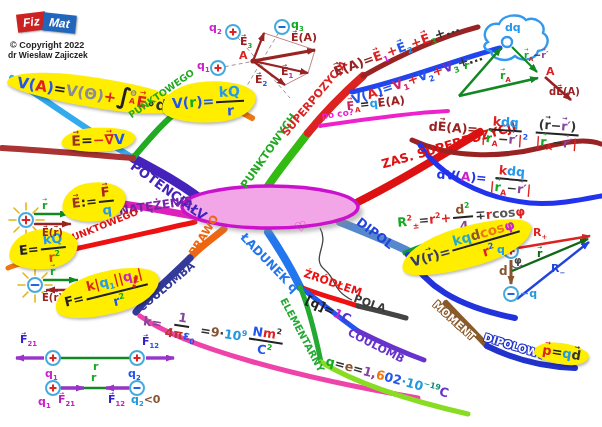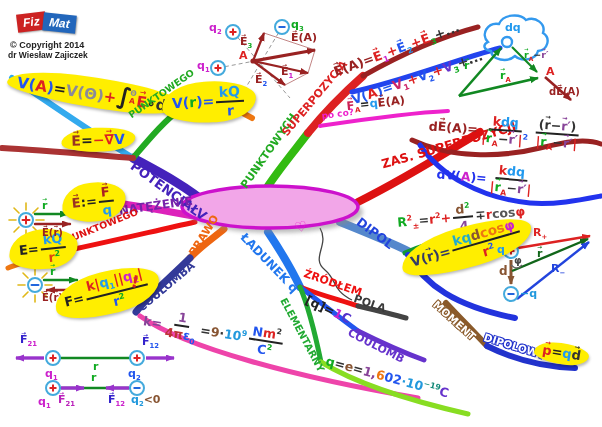--- a/index.html
+++ b/index.html
@@ -194,21 +194,21 @@
     </g>
     <circle cx="35" cy="285" r="7" fill="#fff" stroke="#44aadd" stroke-width="2"></circle>
     <line x1="31.5" y1="285" x2="38.5" y2="285" stroke="#2266dd" stroke-width="2"></line>
     <line x1="44" y1="280" x2="77" y2="280" stroke="#118822" stroke-width="2.4" marker-end="url(#mg)"></line>
     <line x1="79" y1="290" x2="47" y2="290" stroke="#992222" stroke-width="2.4" marker-end="url(#mdr)"></line>
   </g>
 </svg>
 
 <div class="logo-box" style="left:17px;top:13px;background:#cc2222;transform:rotate(-7deg);">Fiz</div>
 <div class="logo-box" style="left:43px;top:14px;background:#2266bb;transform:rotate(6deg);">Mat</div>
-<div class="copy" style="left:10px;top:40px;font-size:9px;">© Copyright 2014</div>
+<div class="copy" style="left:10px;top:40px;font-size:9px;">© Copyright 2022</div>
 <div class="copy" style="left:8px;top:50px;font-size:8.5px;">dr Wiesław Zajiczek</div>
 
 <div class="t" style="left:293px;top:220px;font-size:14px;transform:rotate(-12deg);"><span style="color: rgb(238, 34, 204);">♡</span></div>
 
 <div class="t blob" style="left:10px;top:64px;font-size:15px;transform:rotate(9deg);"><span style="color: rgb(34, 85, 238);">V(</span><span style="color: rgb(221, 34, 34);">A</span><span style="color: rgb(34, 85, 238);">)</span><span style="color: rgb(34, 34, 34);">=</span><span style="color: rgb(138, 138, 153);">V(Θ)</span><span style="color: rgb(221, 34, 34);">+</span><span class="intw">
         <span class="ints">∫</span>
         <span class="intl">
           <span><span style="color: rgb(138, 138, 153);">Θ</span></span>
           <span><span style="color: rgb(221, 34, 34);">A</span></span>
         </span>

